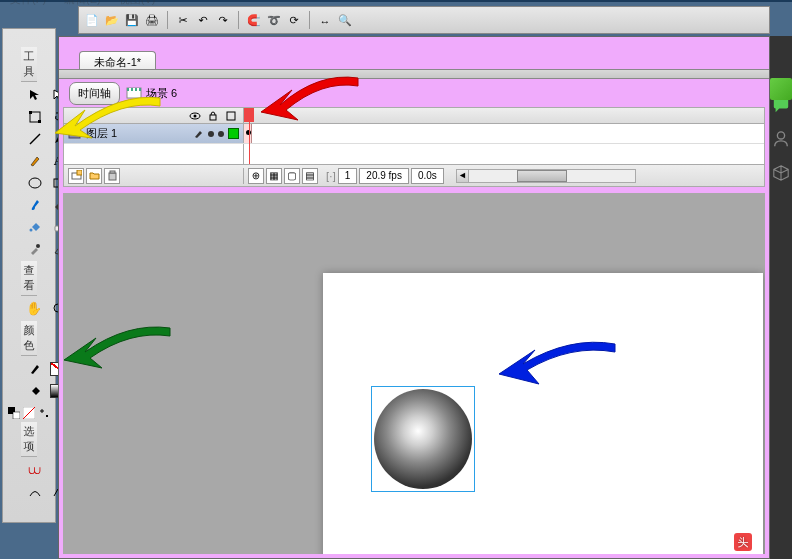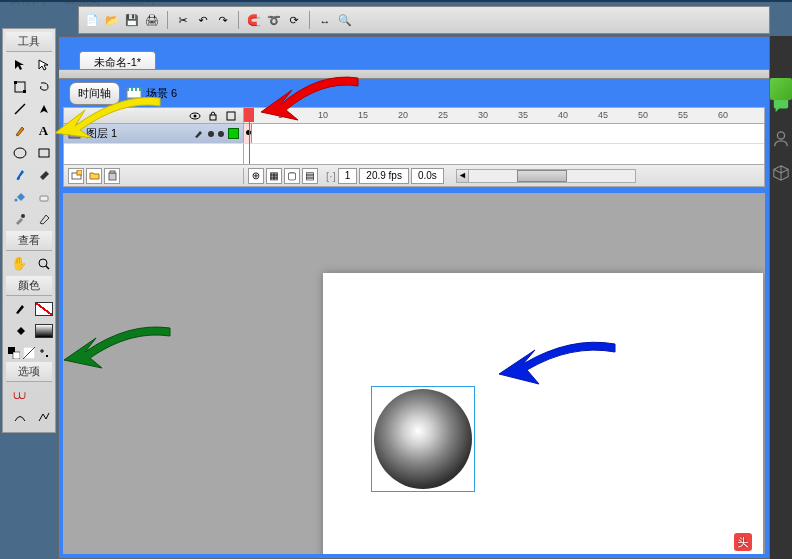--- a/index.html
+++ b/index.html
@@ -2,26 +2,26 @@
 <html><head>
 <meta charset="utf-8">
 <style>
 * { margin: 0; padding: 0; box-sizing: border-box; }
 body { font-family: "Microsoft YaHei", Arial, sans-serif; font-size: 11px; background: #4a6a8a; overflow: hidden; width: 792px; height: 559px; position: relative; }
 .menubar { height: 2px; background: #1a3a5a; width: 100%; position: absolute; top: 0; }
 .menutext { position: absolute; top: -8px; left: 10px; color: #333; font-size: 11px; display: flex; gap: 18px; opacity: 0.3; }
 .toolbar-top { position: absolute; top: 6px; left: 78px; right: 22px; height: 28px; background: linear-gradient(#e8e8e8,#d0d0d0); border: 1px solid #888; display: flex; align-items: center; padding: 0 4px; gap: 2px; }
 .tbtn { width: 18px; height: 18px; display: inline-flex; align-items: center; justify-content: center; cursor: pointer; border-radius: 2px; }
 .sep { width: 1px; height: 18px; background: #999; margin: 0 4px; }
-.tools-panel { position: absolute; top: 28px; left: 2px; width: 54px; background: linear-gradient(#e4e4e4,#d4d4d4); border: 1px solid #999; padding: 3px; }
+.tools-panel { position: absolute; top: 28px; left: 2px; width: 54px; background: linear-gradient(#e4e4e4,#d4d4d4); border: 1px solid #999; padding: 18px; }
 .panel-title { background: linear-gradient(#f0f0f0,#dcdcdc); text-align: center; font-size: 11px; padding: 2px; border-bottom: 1px solid #aaa; color: #333; }
 .tool-grid { display: grid; grid-template-columns: 1fr 1fr; gap: 1px; padding: 2px; }
 .tool { width: 23px; height: 21px; display: flex; align-items: center; justify-content: center; cursor: pointer; border: 1px solid transparent; }
 .swatch { width: 18px; height: 14px; border: 1px solid #333; }
-.doc-area { position: absolute; top: 36px; left: 58px; right: 22px; bottom: 0; background: #3b82f6; border: 1px solid #666; }
+.doc-area { position: absolute; top: 36px; left: 58px; right: 22px; bottom: 0; background: #f0abfc; border: 1px solid #666; }
 .doc-tab { position: absolute; top: 14px; left: 20px; background: linear-gradient(#fff,#e8e8e8); border: 1px solid #888; border-bottom: none; padding: 3px 14px; font-size: 11px; border-radius: 4px 4px 0 0; }
 .tab-strip { position: absolute; top: 32px; left: 0; right: 0; height: 10px; background: linear-gradient(#d8d8d8,#c8c8c8); border-top: 1px solid #888; border-bottom: 1px solid #888; }
 .inner-bar { position: absolute; top: 44px; left: 4px; right: 4px; height: 24px; display: flex; align-items: center; gap: 6px; padding: 0 6px; }
 .btn-timeline { background: linear-gradient(#fff,#ddd); border: 1px solid #888; padding: 3px 8px; font-size: 11px; border-radius: 7px; cursor: pointer; }
 .scene { display: flex; align-items: center; gap: 4px; font-size: 11px; }
 .timeline { position: absolute; top: 70px; left: 4px; right: 4px; height: 80px; background: #f8f8f8; border: 1px solid #aaa; }
 .tl-header { height: 16px; background: linear-gradient(#eee,#ddd); border-bottom: 1px solid #aaa; display: flex; position: relative; }
 .tl-left-hdr { width: 180px; border-right: 1px solid #aaa; display: flex; align-items: center; justify-content: flex-end; gap: 6px; padding-right: 6px; }
 .tl-ruler { flex: 1; position: relative; background: #f0f0f0; font-size: 9px; color: #555; }
 .tl-row { height: 20px; display: flex; border-bottom: 1px solid #ddd; }
@@ -261,35 +261,20 @@
             <circle cx="6" cy="6" r="1.5" fill="#000"></circle>
           </svg>
         <svg width="12" height="12">
             <rect x="3" y="5" width="6" height="5" fill="none" stroke="#000"></rect>
             <path d="M4 5 Q4 2 6 2 Q8 2 8 5" fill="none" stroke="#000"></path>
           </svg>
         <svg width="12" height="12">
             <rect x="2" y="2" width="8" height="8" fill="none" stroke="#000"></rect>
           </svg>
       </div>
-      <div class="tl-ruler">
-        <div style="position:absolute;top:2px;left:2px;font-size:9px;">1</div>
-        <div style="position:absolute;top:2px;left:34px;font-size:9px;">5</div>
-        <div style="position:absolute;top:2px;left:74px;font-size:9px;">10</div>
-        <div style="position:absolute;top:2px;left:114px;font-size:9px;">15</div>
-        <div style="position:absolute;top:2px;left:154px;font-size:9px;">20</div>
-        <div style="position:absolute;top:2px;left:194px;font-size:9px;">25</div>
-        <div style="position:absolute;top:2px;left:234px;font-size:9px;">30</div>
-        <div style="position:absolute;top:2px;left:274px;font-size:9px;">35</div>
-        <div style="position:absolute;top:2px;left:314px;font-size:9px;">40</div>
-        <div style="position:absolute;top:2px;left:354px;font-size:9px;">45</div>
-        <div style="position:absolute;top:2px;left:394px;font-size:9px;">50</div>
-        <div style="position:absolute;top:2px;left:434px;font-size:9px;">55</div>
-        <div style="position:absolute;top:2px;left:474px;font-size:9px;">60</div>
-      </div>
     </div>
     <div class="tl-row">
       <div class="layer-cell">
         <svg width="14" height="14">
             <rect x="1" y="3" width="11" height="8" fill="#88a" stroke="#446"></rect>
             <rect x="1" y="3" width="11" height="2" fill="#446"></rect>
           </svg>
         <span>图层 1</span>
         <span style="flex:1"></span>
         <svg width="10" height="10">

